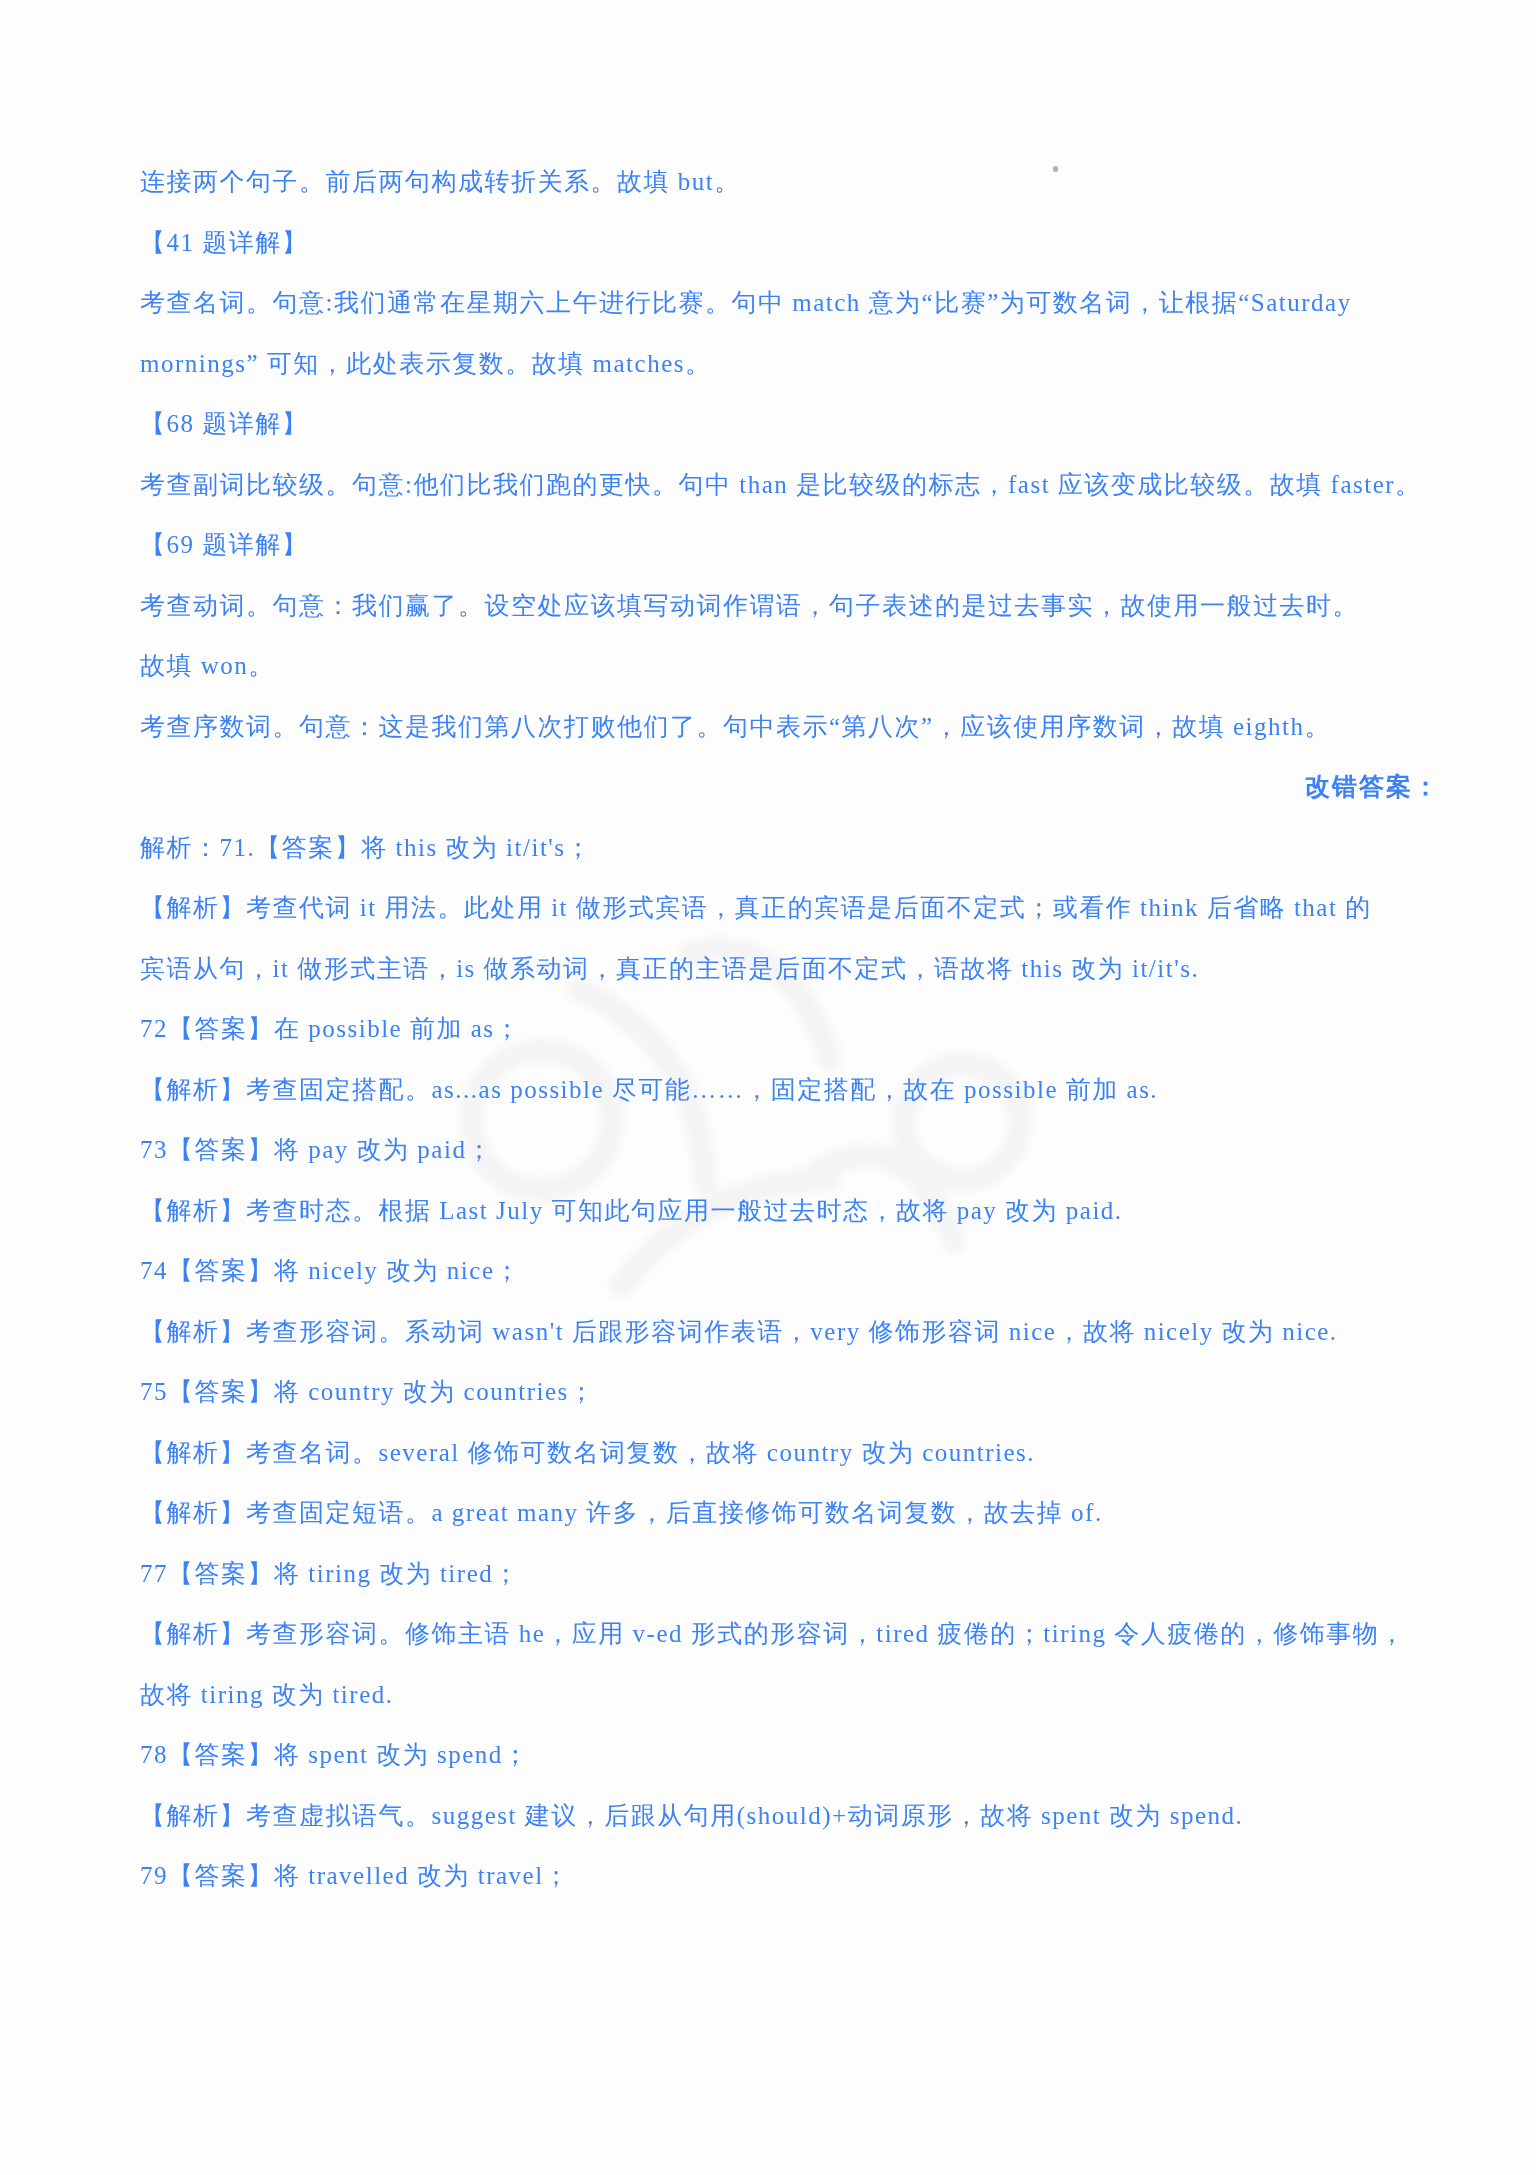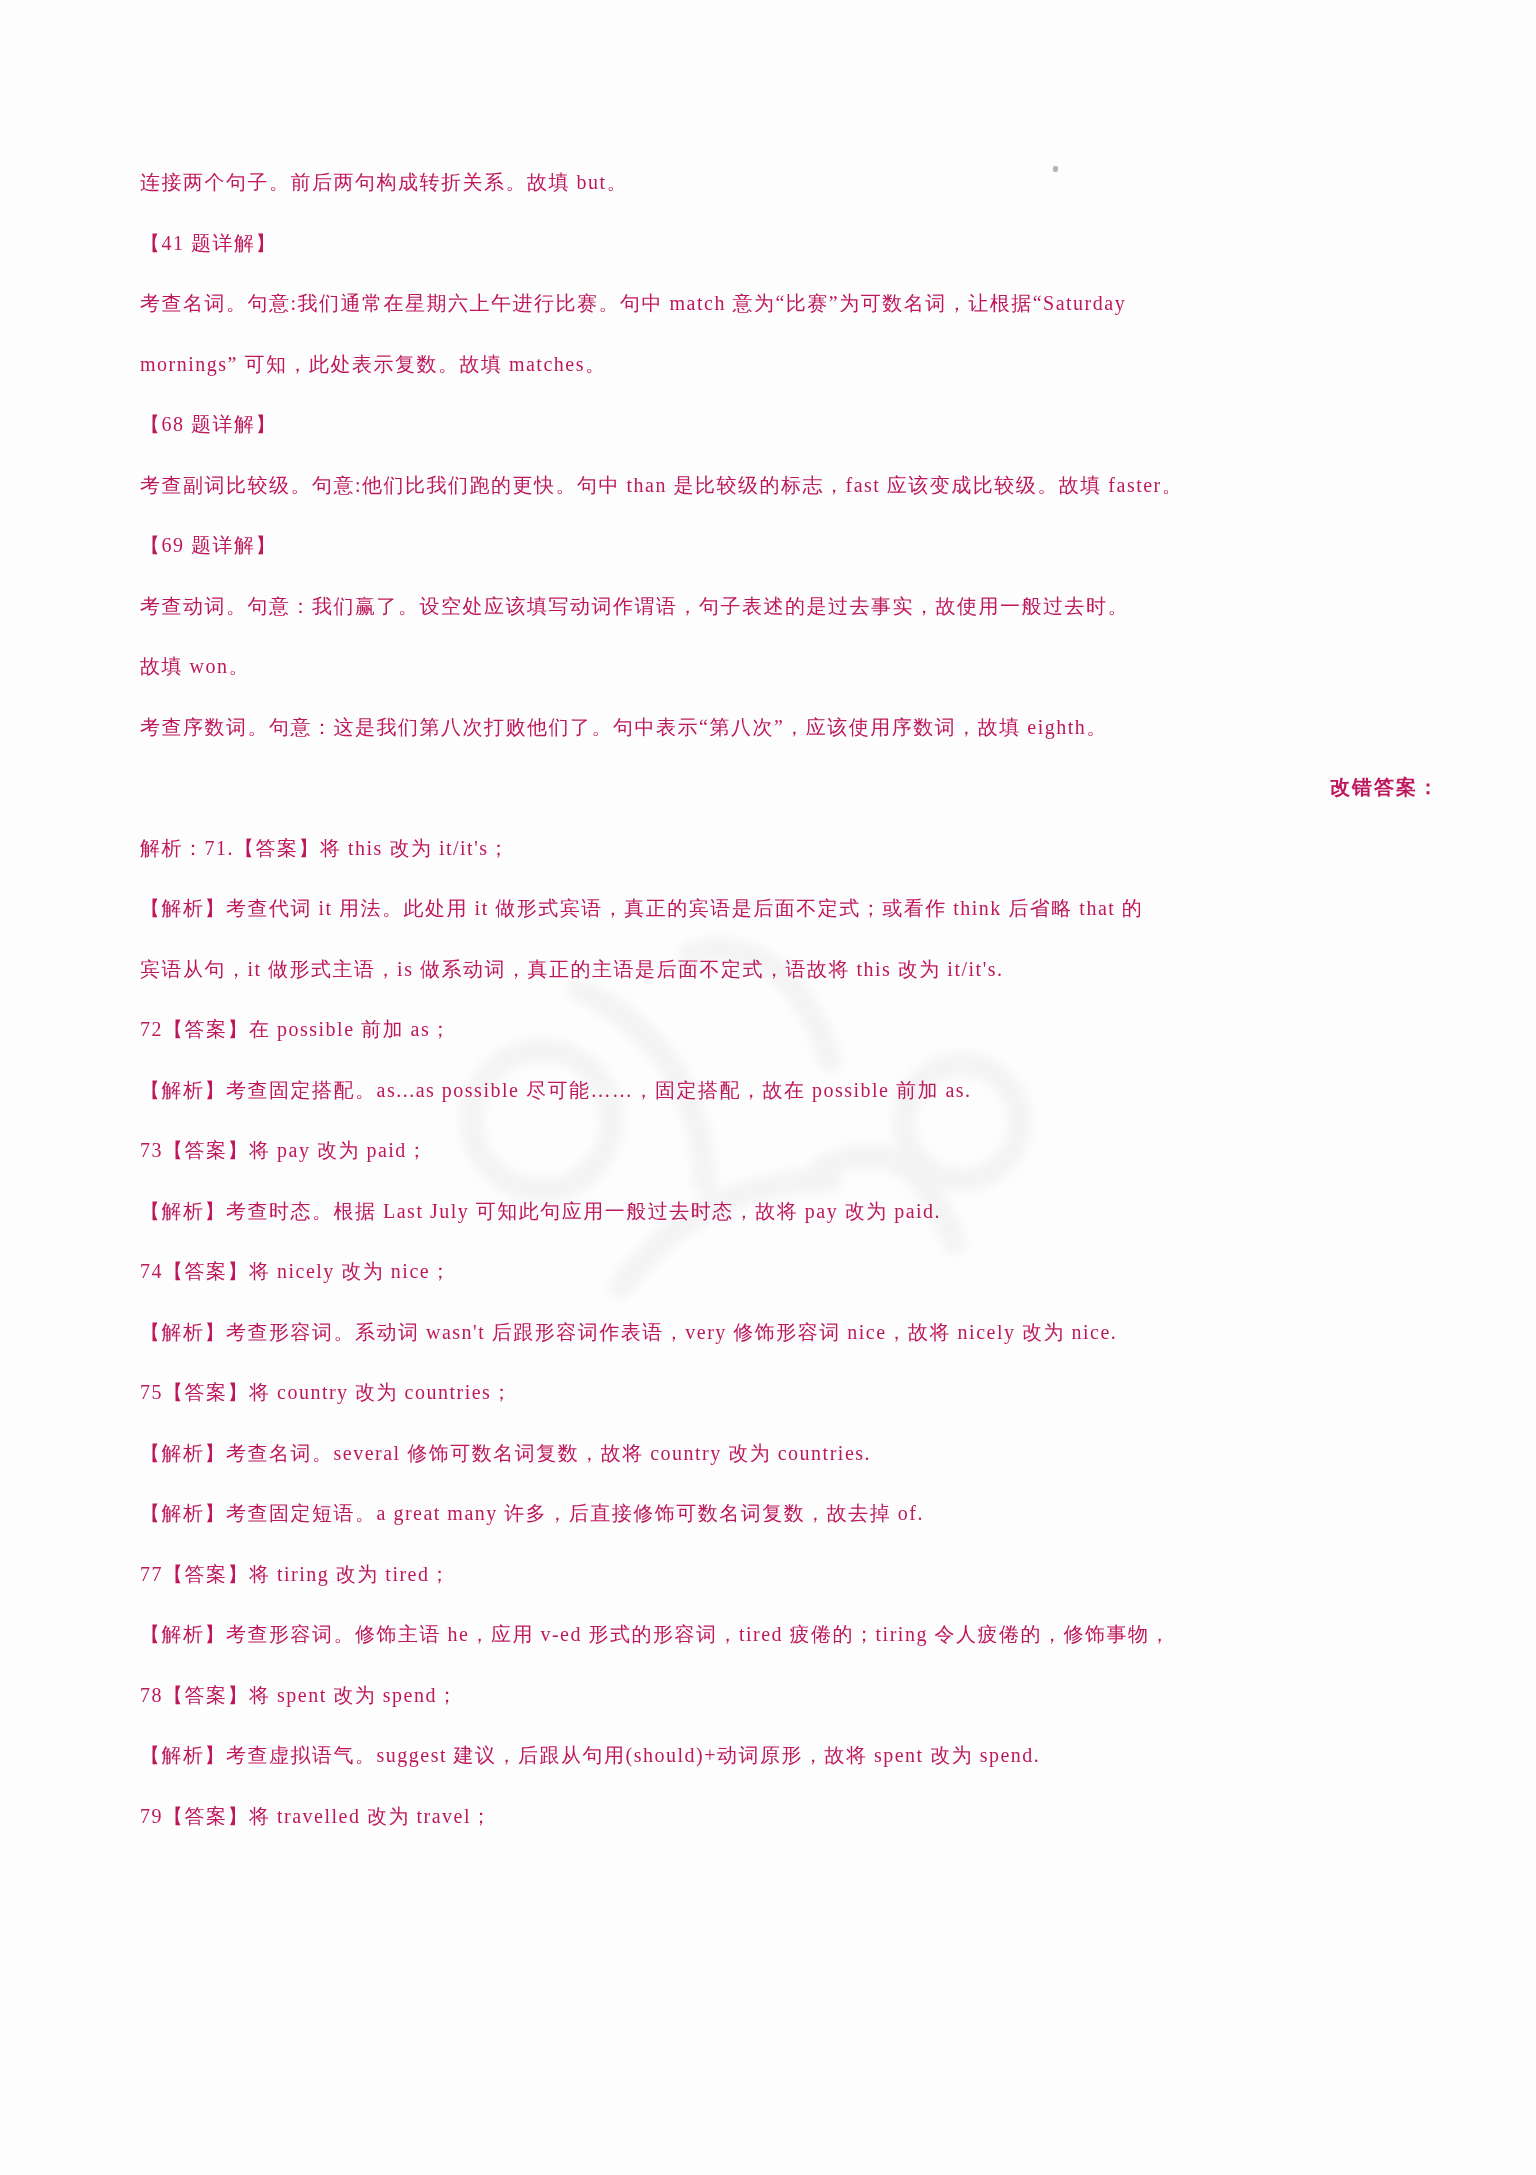--- a/index.html
+++ b/index.html
@@ -22,23 +22,23 @@
   }
   .content {
     position: absolute;
     left: 140px;
     top: 152px;
     width: 1300px;
   }
   .line {
     height: 60.5px;
     line-height: 60.5px;
-    font-size: 20px;
+    font-size: 25px;
     letter-spacing: 1.5px;
-    color: #be185d;
+    color: #3b82f6;
     white-space: nowrap;
   }
   .line.bold {
     font-weight: bold;
     letter-spacing: 2px;
     text-align: right;
   }
   .stray-mark {
     position: absolute;
     left: 1053px;
@@ -103,18 +103,19 @@
       <div class="line">【解析】考查固定搭配。as...as possible 尽可能……，固定搭配，故在 possible 前加 as.</div>
       <div class="line">73【答案】将 pay 改为 paid；</div>
       <div class="line">【解析】考查时态。根据 Last July 可知此句应用一般过去时态，故将 pay 改为 paid.</div>
       <div class="line">74【答案】将 nicely 改为 nice；</div>
       <div class="line">【解析】考查形容词。系动词 wasn't 后跟形容词作表语，very 修饰形容词 nice，故将 nicely 改为 nice.</div>
       <div class="line">75【答案】将 country 改为 countries；</div>
       <div class="line">【解析】考查名词。several 修饰可数名词复数，故将 country 改为 countries.</div>
       <div class="line">【解析】考查固定短语。a great many 许多，后直接修饰可数名词复数，故去掉 of.</div>
       <div class="line">77【答案】将 tiring 改为 tired；</div>
       <div class="line">【解析】考查形容词。修饰主语 he，应用 v-ed 形式的形容词，tired 疲倦的；tiring 令人疲倦的，修饰事物，</div>
+      <div class="line">故将 tiring 改为 tired.</div>
       <div class="line">78【答案】将 spent 改为 spend；</div>
       <div class="line">【解析】考查虚拟语气。suggest 建议，后跟从句用(should)+动词原形，故将 spent 改为 spend.</div>
       <div class="line">79【答案】将 travelled 改为 travel；</div>
     </div>
 
 </div>
 
 </body></html>

